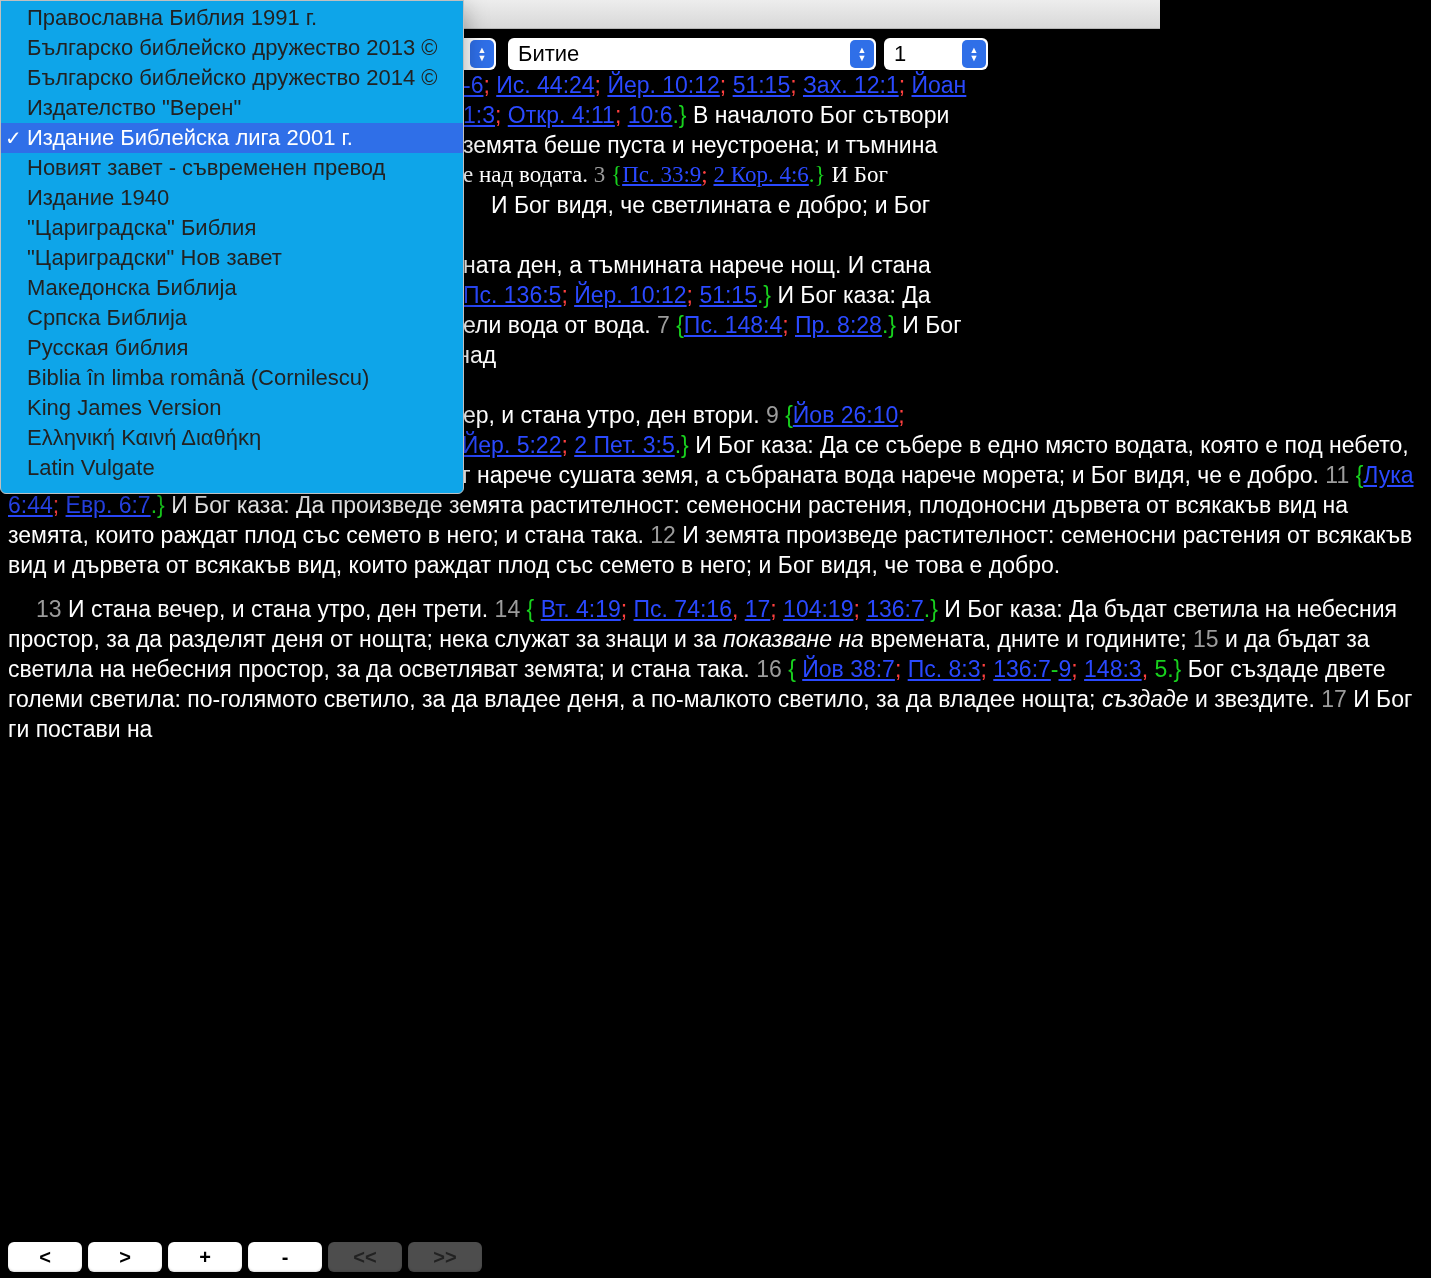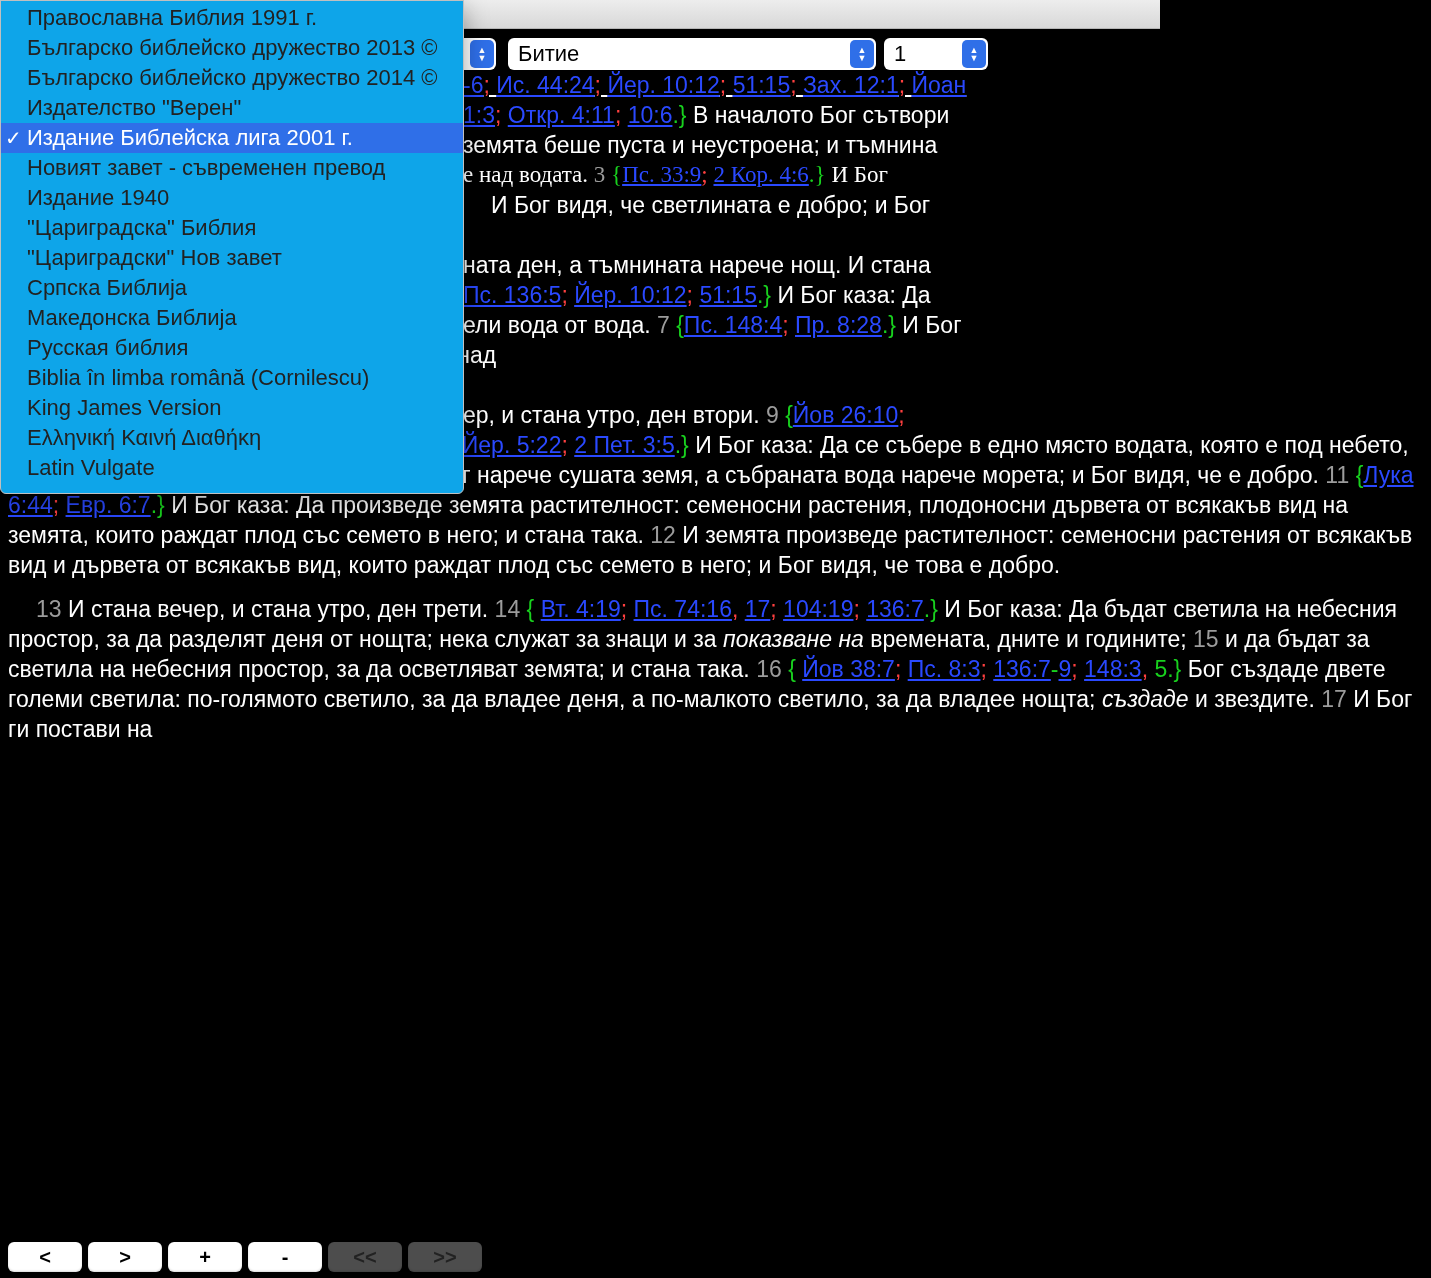--- a/index.html
+++ b/index.html
@@ -151,21 +151,21 @@
     <span class="arrows">▲<br>▼</span>
   </div>
   <div class="mac-select s-chapter">
     <span>1</span>
     <span class="arrows">▲<br>▼</span>
   </div>
 </div>
 
 <div class="content">
 
-  <div style="margin-left:455px;text-decoration:underline;">
+  <div style="margin-left:455px;">
     <span class="ref">-6</span><span class="sep">; </span>
     <span class="ref">Ис. 44:24</span><span class="sep">; </span>
     <span class="ref">Йер. 10:12</span><span class="sep">; </span>
     <span class="ref">51:15</span><span class="sep">; </span>
     <span class="ref">Зах. 12:1</span><span class="sep">; </span>
     <span class="ref">Йоан</span>
   </div>
   <div style="margin-left:455px;">
     <span class="ref">1:3</span><span class="sep">; </span>
     <span class="ref">Откр. 4:11</span><span class="sep">; </span>
@@ -261,20 +261,20 @@
 <div class="dropdown" id="dropdown">
     <div class="dd-item">Православна Библия 1991 г.</div>
     <div class="dd-item">Българско библейско дружество 2013 ©</div>
     <div class="dd-item">Българско библейско дружество 2014 ©</div>
     <div class="dd-item">Издателство "Верен"</div>
     <div class="dd-item selected">Издание Библейска лига 2001 г.</div>
     <div class="dd-item">Новият завет - съвременен превод</div>
     <div class="dd-item">Издание 1940</div>
     <div class="dd-item">"Цариградска" Библия</div>
     <div class="dd-item">"Цариградски" Нов завет</div>
+    <div class="dd-item">Македонска Библија</div>
     <div class="dd-item">Српска Библија</div>
-    <div class="dd-item">Македонска Библија</div>
     <div class="dd-item">Русская библия</div>
     <div class="dd-item">Biblia în limba română (Cornilescu)</div>
     <div class="dd-item">King James Version</div>
     <div class="dd-item">Ελληνική Καινή Διαθήκη</div>
     <div class="dd-item">Latin Vulgate</div>
   </div>
 
 </body></html>

